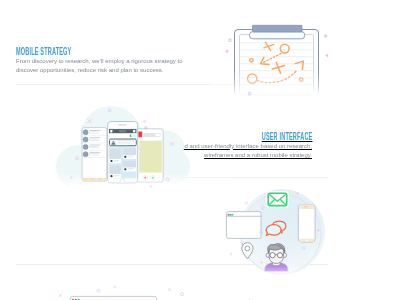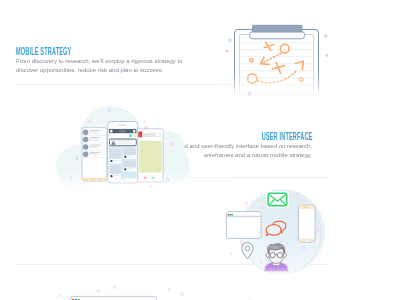--- a/index.html
+++ b/index.html
@@ -25,21 +25,21 @@
   <div class="divider" style="left:16px; top:248px; width:349px;"></div>
 
   <div class="sec l" style="left:16px; top:31px; text-align:left;">
     <div class="h">MOBILE STRATEGY</div>
     <div class="p" style="margin-top:0px;">
       <div>From discovery to research, we'll employ a rigorous strategy to</div>
       <div>discover opportunities, reduce risk and plan to success.</div>
     </div>
   </div>
 
-  <div class="sec r" style="right:16px; top:115.5px; text-align:right;">
+  <div class="sec r" style="right:16px; top:115.5px; text-align:right;text-decoration:underline;">
     <div class="h">USER INTERFACE</div>
     <div class="p" style="margin-top:0px;">
       <div>Unique, well branded and user-friendly interface based on research,</div>
       <div>wireframes and a robust mobile strategy.</div>
     </div>
   </div>
 
 
   <svg class="illus" style="position:absolute; left:25px; top:82px;" width="205" height="95" viewBox="25 82 205 95">
     <defs>

